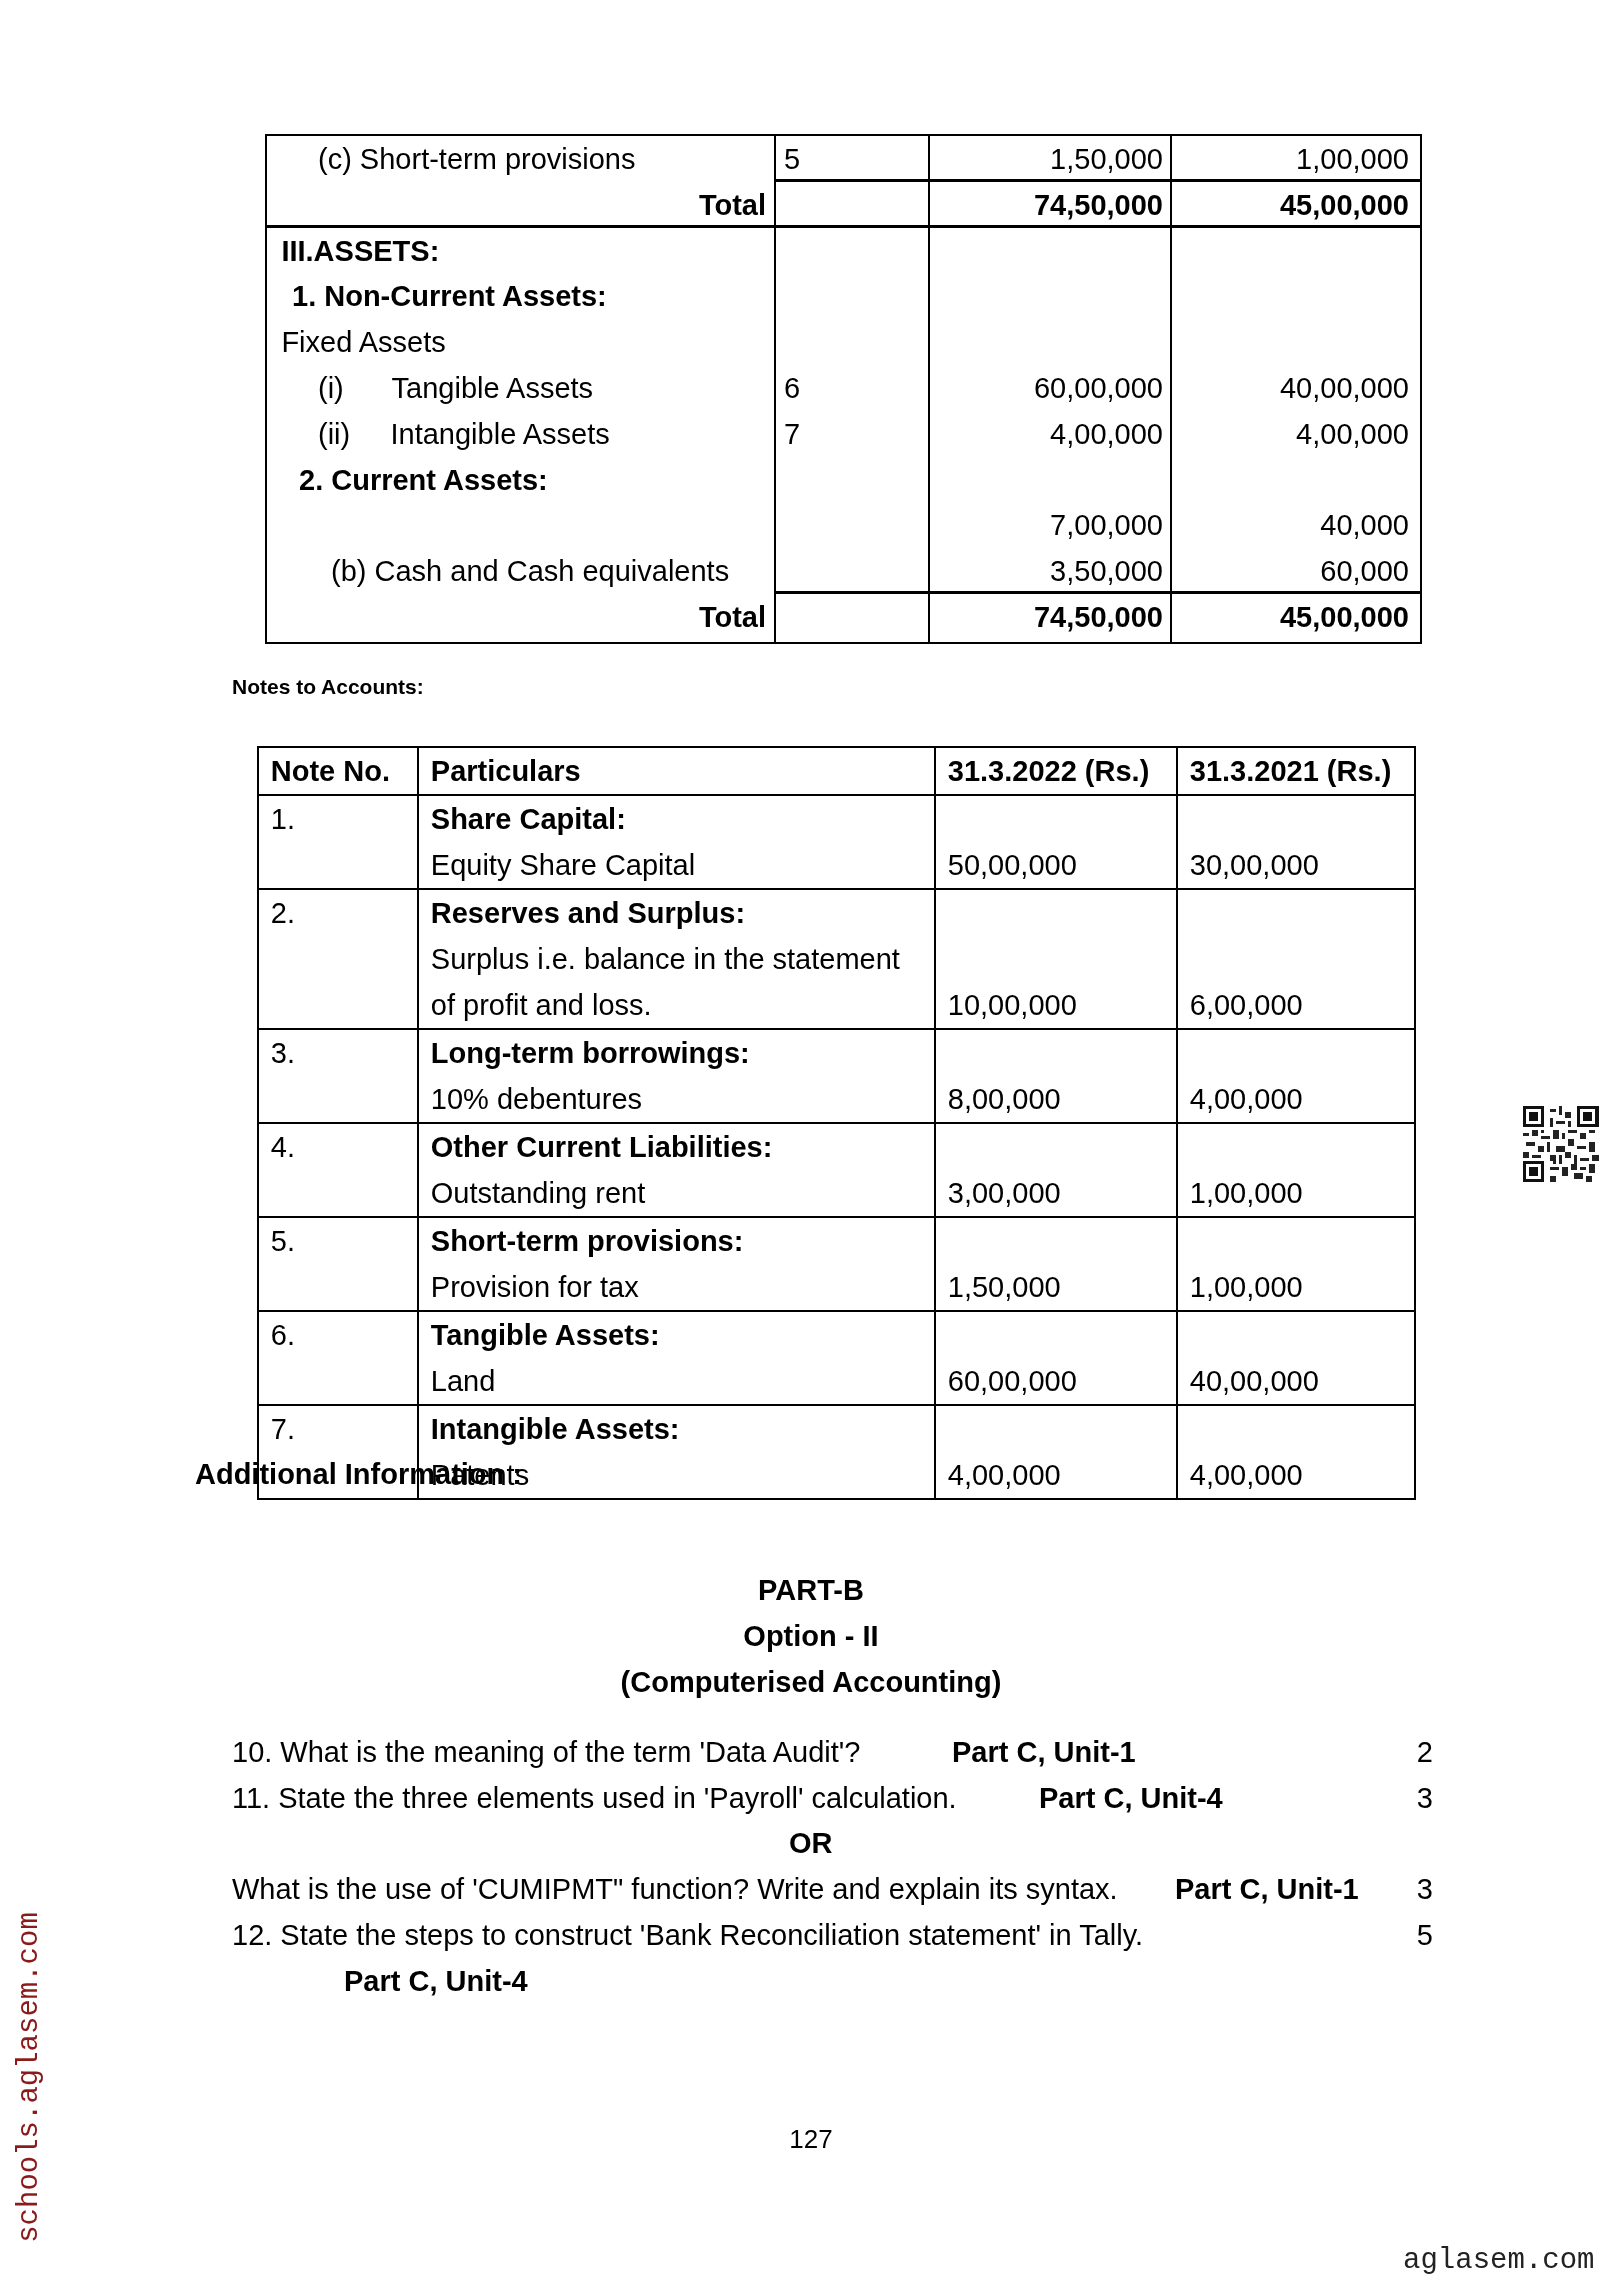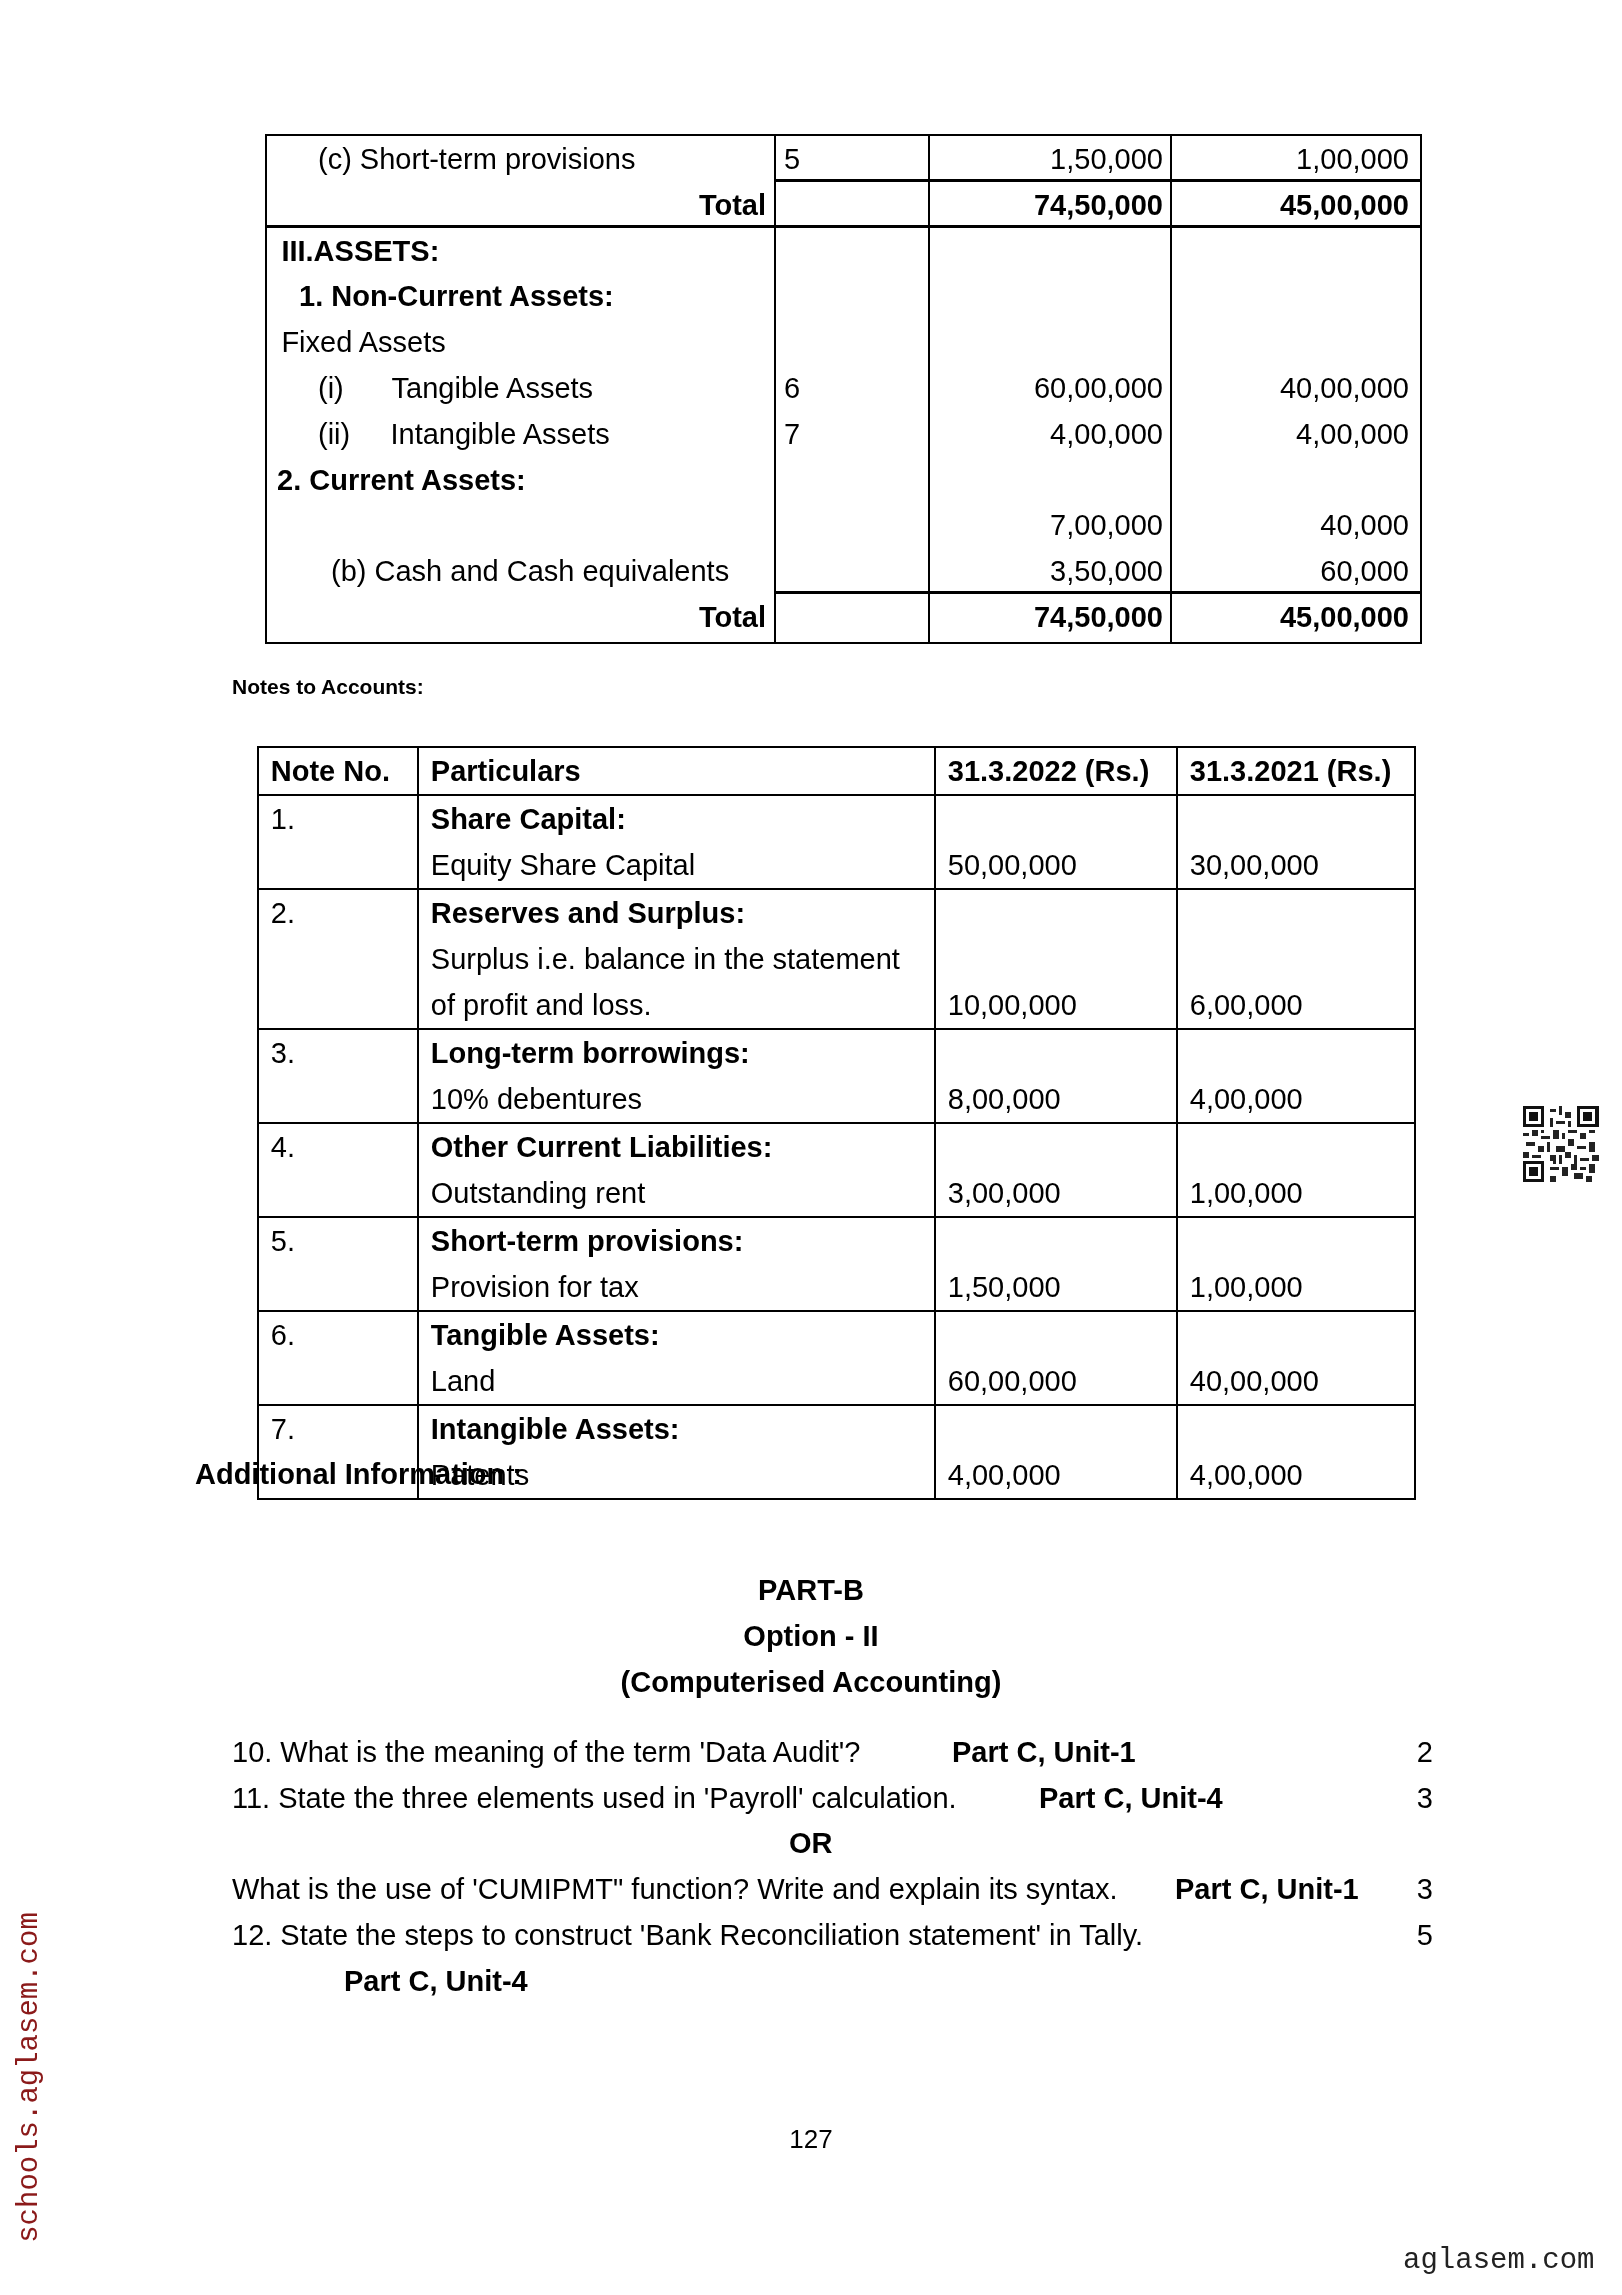--- a/index.html
+++ b/index.html
@@ -72,39 +72,39 @@
     <div class="row" style="position:absolute;top:46px;left:0;right:0;">
       <span class="cell c-part b" style="text-align:right;width:499px;">Total</span>
       <span class="cell c-note"></span>
       <span class="cell c-y1 b">74,50,000</span>
       <span class="cell c-y2 b">45,00,000</span>
     </div>
     <div class="row" style="position:absolute;top:92px;left:0;right:0;">
       <span class="cell c-part b" style="padding-left:14.4px;">III.ASSETS:</span>
     </div>
     <div class="row" style="position:absolute;top:137px;left:0;right:0;">
-      <span class="cell c-part b" style="padding-left:32px;">1.  Non-Current Assets:</span>
+      <span class="cell c-part b" style="padding-left:25px;">1.  Non-Current Assets:</span>
     </div>
     <div class="row" style="position:absolute;top:183px;left:0;right:0;">
       <span class="cell c-part" style="padding-left:14.4px;">Fixed Assets</span>
     </div>
     <div class="row" style="position:absolute;top:229px;left:0;right:0;">
       <span class="cell c-part" style="padding-left:51px;white-space:pre;">(i)      Tangible Assets</span>
       <span class="cell c-note">6</span>
       <span class="cell c-y1">60,00,000</span>
       <span class="cell c-y2">40,00,000</span>
     </div>
     <div class="row" style="position:absolute;top:275px;left:0;right:0;">
       <span class="cell c-part" style="padding-left:51px;white-space:pre;">(ii)     Intangible Assets</span>
       <span class="cell c-note">7</span>
       <span class="cell c-y1">4,00,000</span>
       <span class="cell c-y2">4,00,000</span>
     </div>
     <div class="row" style="position:absolute;top:321px;left:0;right:0;">
-      <span class="cell c-part b" style="padding-left:10px;">2.  Current Assets:</span>
+      <span class="cell c-part b" style="padding-left:32px;">2.  Current Assets:</span>
     </div>
     <div class="row" style="position:absolute;top:366px;left:0;right:0;">
       <span class="cell c-y1">7,00,000</span>
       <span class="cell c-y2">40,000</span>
     </div>
     <div class="row" style="position:absolute;top:412px;left:0;right:0;">
       <span class="cell c-part" style="padding-left:64px;">(b)  Cash and Cash equivalents</span>
       <span class="cell c-y1">3,50,000</span>
       <span class="cell c-y2">60,000</span>
     </div>

